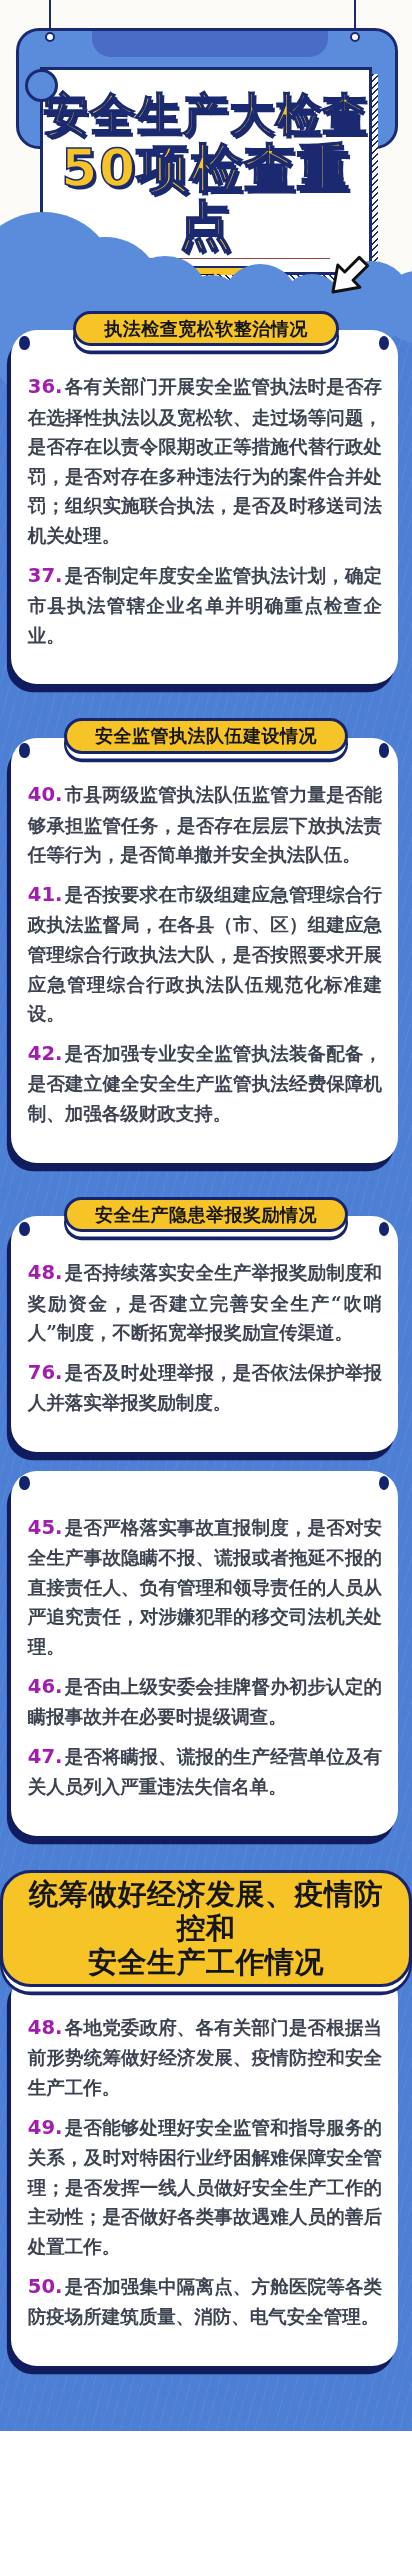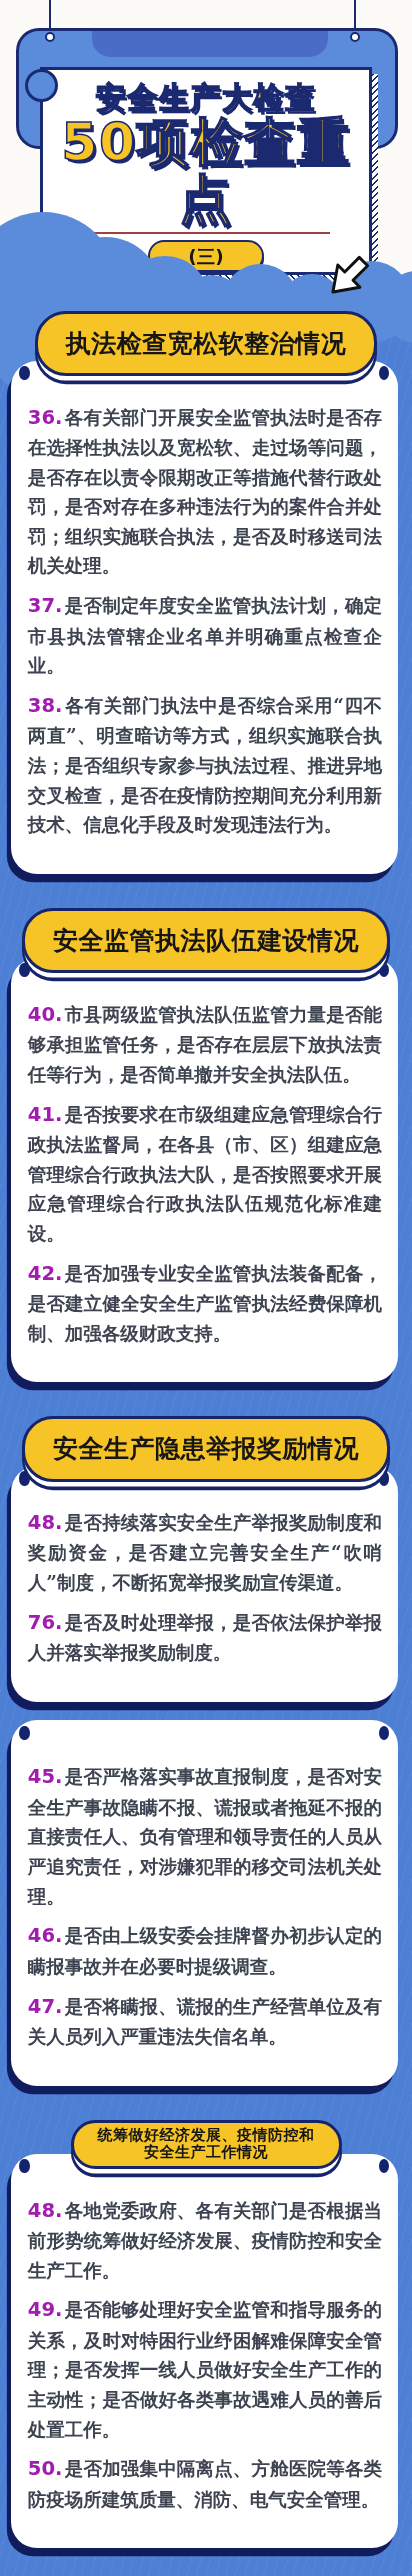--- a/index.html
+++ b/index.html
@@ -23,44 +23,44 @@
   .title-card{position:absolute;left:40px;right:40px;top:67px;bottom:14.4px;
     background:#ffffff;border:3.1px solid #1b2a70;}
   .hatch-r{position:absolute;right:-9.3px;top:4.1px;bottom:-5.2px;width:6.2px;background:
     repeating-linear-gradient(135deg,#1b2a70 0 1.5px,#ffffff 1.5px 4.6px);}
   .hatch-b{position:absolute;left:24px;right:-9.3px;bottom:-8.2px;height:5.2px;background:
     repeating-linear-gradient(45deg,#1b2a70 0 1.5px,#ffffff 1.5px 4.6px);}
   .fold{position:absolute;left:-3.1px;bottom:-3.1px;width:30px;height:25px;background:#a9c8f2;
     clip-path:polygon(0 0,100% 100%,0 100%);}
   .big-title{margin:0;text-align:center;font-weight:bold;color:#f6c426;
     -webkit-text-stroke:1.5px #1b2a70;text-shadow:2.6px 3.1px 0 #1b2a70;letter-spacing:1.5px;}
-  .t1{font-size:30px;margin-top:11px;line-height:1.1;}
+  .t1{font-size:45px;margin-top:20px;line-height:1.1;}
   .t2{font-size:52px;line-height:1.1;}
   .redline{width:247px;height:1.5px;background:#9c4242;margin:4.1px auto 6.2px;}
   .sub-pill{margin:0 auto;width:112px;height:28px;background:#f6c426;border:2.6px solid #1b2a70;
     border-radius:16.5px;display:flex;align-items:center;justify-content:center;
     font-size:18.5px;font-weight:bold;color:#161616;box-shadow:0 2.6px 0 #1b2a70;}
   .notch{position:absolute;left:25px;top:69px;width:27px;height:27px;border-radius:50%;
     background:#5b8cdb;border:3.1px solid #1b2a70;}
 
   
   .content{position:relative;background:#4d7fd5;padding:21.6px 0 31px;}
   .content::before{content:"";position:absolute;inset:0;pointer-events:none;background:
     repeating-linear-gradient(105deg,rgba(255,255,255,.06) 0 1px,transparent 1px 9.3px);}
   .cloud{position:absolute;background:#5b8cdb;border-radius:50%;}
   .arrow-wrap{position:absolute;left:323px;top:-42px;width:49px;height:61px;transform:rotate(45deg);}
 
   .section{position:relative;z-index:1;margin-bottom:34px;}
   .pill-outer{position:relative;z-index:2;display:flex;justify-content:center;}
   .pill{display:inline-block;background:#f6c426;border:3.1px solid #16246b;border-radius:31px;
-    padding:15px 28px;font-size:25px;font-weight:bold;color:#161616;text-align:center;
+    padding:4px 28px;font-size:18px;font-weight:bold;color:#161616;text-align:center;
     line-height:1.18;letter-spacing:0.5px;white-space:pre-line;
     box-shadow:0 6.7px 0 -2.1px #ffffff,0 8.2px 0 0 #16246b;}
   .pill--long{font-size:21.6px;padding:5.7px 20.6px;}
-  .pill--two{font-size:15px;padding:4.1px 24px;}
+  .pill--two{font-size:29px;padding:4.1px 24px;}
   .card{position:relative;z-index:1;background:#ffffff;border-radius:26px;
     margin:-15.5px 14.4px 0 11.3px;padding:41px 15.5px 34px 16.5px;
     box-shadow:-4.1px 8.2px 0 #101c5c;}
   .dot{position:absolute;top:5.2px;width:10.3px;height:14.4px;border-radius:50%;background:#14236e;}
   .dot-l{left:8.2px}.dot-r{right:8.2px}
   .item{margin:9.3px 0 0;font-family:"DejaVu Serif","Liberation Serif",serif;
     font-size:18.5px;line-height:1.6;color:#3d4350;font-weight:700;text-align:justify;}
   .item:first-child{margin-top:0;}
   .num{color:#a21caf;font-weight:bold;font-family:"DejaVu Sans","Liberation Sans",sans-serif;
     font-size:19.6px;padding-right:2.1px;}
@@ -118,21 +118,20 @@
       <div class="pill">执法检查宽松软整治情况</div>
     </div>
     <div class="card">
       <span class="dot dot-l"></span>
       <span class="dot dot-r"></span>
       <div class="items">
   <p class="item"><span class="num">36.</span><span class="txt">各有关部门开展安全监管执法时是否存在选择性执法以及宽松软、走过场等问题，是否存在以责令限期改正等措施代替行政处罚，是否对存在多种违法行为的案件合并处罚；组织实施联合执法，是否及时移送司法机关处理。</span></p>
 
   <p class="item"><span class="num">37.</span><span class="txt">是否制定年度安全监管执法计划，确定市县执法管辖企业名单并明确重点检查企业。</span></p>
 
-  <p class="item"><span class="num">38.</span><span class="txt">各有关部门执法中是否综合采用“四不两直”、明查暗访等方式，组织实施联合执法；是否组织专家参与执法过程、推进异地交叉检查，是否在疫情防控期间充分利用新技术、信息化手段及时发现违法行为。</span></p>
 
 </div>
     </div>
   </section>
 
   <section class="section">
     <div class="pill-outer">
       <div class="pill">安全监管执法队伍建设情况</div>
     </div>
     <div class="card">

